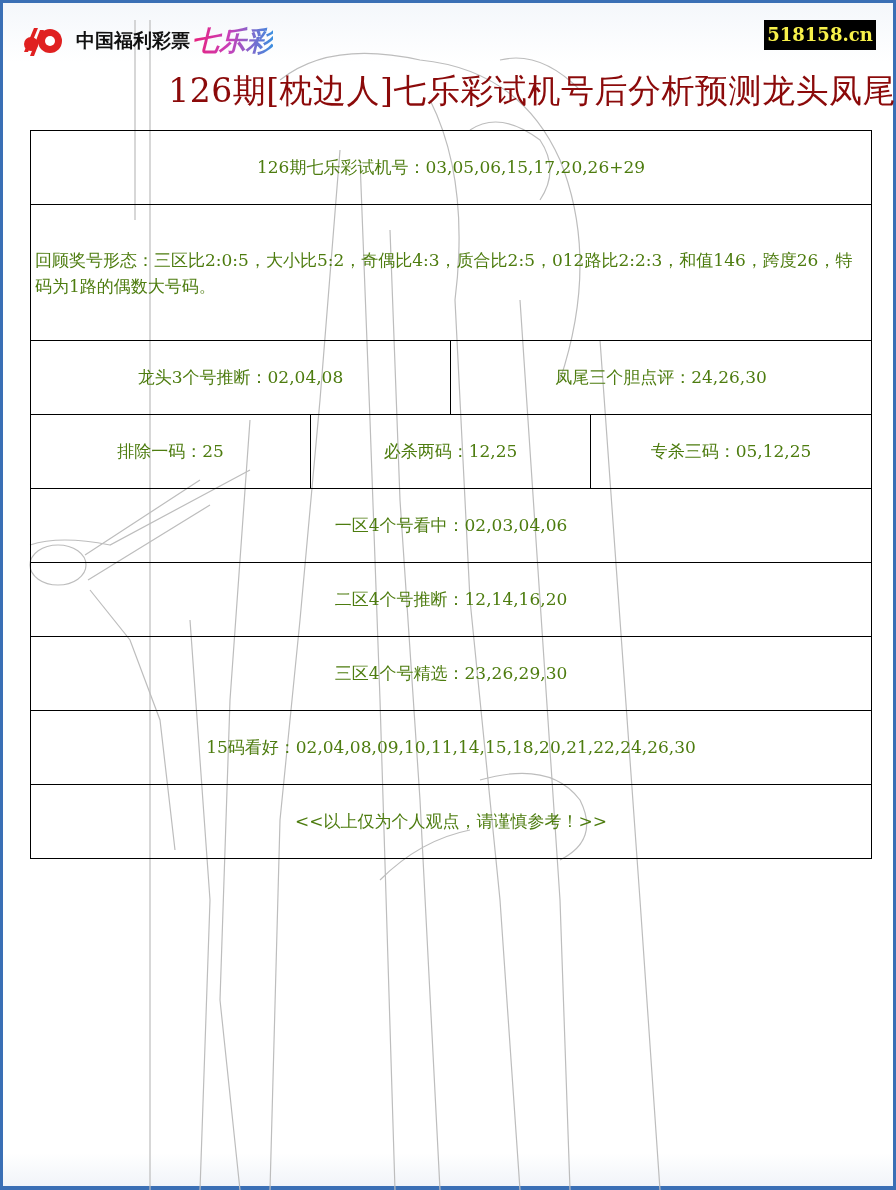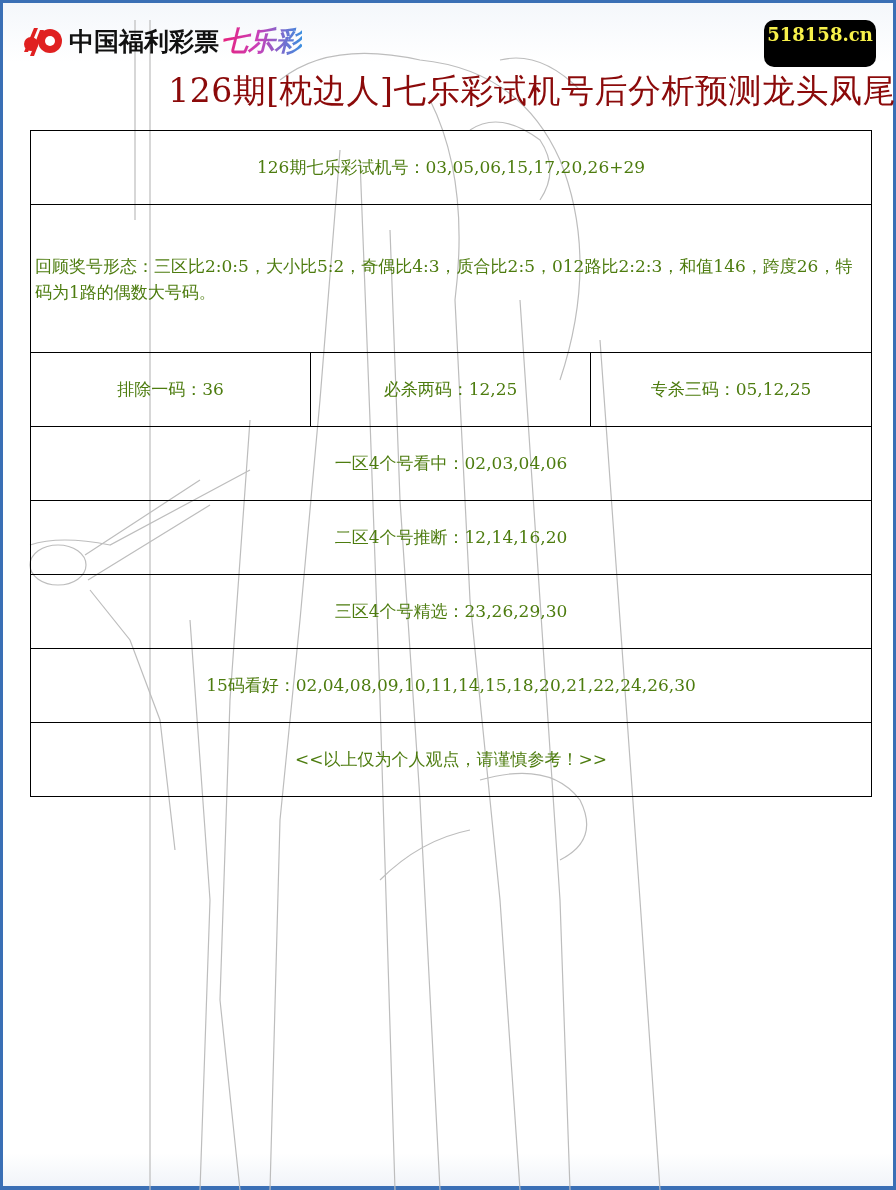--- a/index.html
+++ b/index.html
@@ -13,50 +13,50 @@
       box-sizing: border-box;
       border: 3px solid #3a6fb5;
       border-top-width: 3px; border-bottom-width: 4px;
       background: linear-gradient(#f4f7fb 0, #ffffff 60px, #ffffff 1150px, #eef2f8 1190px);
     }
     .sketch { position: absolute; left: 0; top: 0; width: 896px; height: 1190px; pointer-events: none; }
     .logo { position: absolute; left: 20px; top: 24px; height: 34px; display: flex; align-items: center; }
     .logo-mark { width: 48px; height: 34px; }
     .logo-text {
       font-family: "DejaVu Sans", "Liberation Sans", sans-serif;
-      font-weight: bold; font-size: 25px; color: #111; letter-spacing: 0px; margin-left: 1px;
+      font-weight: bold; font-size: 19px; color: #111; letter-spacing: 0px; margin-left: 8px;
     }
     .logo-brand {
       font-family: "DejaVu Sans", "Liberation Sans", sans-serif;
       font-weight: bold; font-style: italic; font-size: 27px; margin-left: 2px;
       background: linear-gradient(90deg, #e8207a 0%, #c93fb8 45%, #3a8fe0 100%);
       -webkit-background-clip: text; background-clip: text; color: transparent;
     }
     .site-badge {
-      position: absolute; left: 764px; top: 20px; width: 112px; height: 47px;
+      position: absolute; left: 764px; top: 20px; width: 112px; height: 30px;
       background: #000; color: #f7f04a;
       font-family: "DejaVu Serif", "Liberation Serif", serif;
-      font-size: 18px; font-weight: bold; line-height: 30px; text-align: center; border-radius: 10px;
+      font-size: 18px; font-weight: bold; line-height: 30px; text-align: center;
     }
     .page-title {
       position: absolute; left: 0; top: 66px; width: 896px; text-align: right;
       color: #8b0a0a; font-size: 33px; line-height: 50px; letter-spacing: 0.5px;
       font-family: "DejaVu Serif", "Liberation Serif", serif;
     }
     .info-table {
       position: absolute; left: 30px; top: 130px; width: 841px;
       border-collapse: collapse; table-layout: fixed;
     }
     .info-table td {
       border: 1px solid #000; text-align: center; vertical-align: middle;
       font-size: 17px; color: #4d7c0f; height: 73px; padding: 0 2px;
       font-family: "DejaVu Serif", "Liberation Serif", serif;
       background: transparent;
     }
-    .info-table td.left { text-align: left; height: 111px; line-height: 26px; padding: 18px 4px; margin-top: 20px; }
+    .info-table td.left { text-align: left; height: 111px; line-height: 26px; padding: 12px 4px; margin-top: 20px; }
     .footer-row td { height: 73px; }
   </style>
 </head>
 <body>
 
 <div class="frame"></div>
 
 <svg class="sketch" viewBox="0 0 896 1190">
   <g fill="none" stroke="#bdbdbd" stroke-width="1.2">
     <path d="M150 20 L150 1190 M135 20 L135 220"></path>
@@ -106,21 +106,25 @@
       <col style="width:281px">
   </colgroup>
   <tbody>
       <tr>
     <td colspan="4">126期七乐彩试机号：03,05,06,15,17,20,26+29</td>
   </tr>
   <tr>
     <td colspan="4" class="left">回顾奖号形态：三区比2:0:5，大小比5:2，奇偶比4:3，质合比2:5，012路比2:2:3，和值146，跨度26，特码为1路的偶数大号码。</td>
   </tr>
   <tr>
-    <td>排除一码：36</td>
+    <td colspan="2">龙头3个号推断：02,04,08</td>
+    <td colspan="2">凤尾三个胆点评：24,26,30</td>
+  </tr>
+  <tr>
+    <td>排除一码：25</td>
     <td colspan="2">必杀两码：12,25</td>
     <td>专杀三码：05,12,25</td>
   </tr>
   <tr>
     <td colspan="4">一区4个号看中：02,03,04,06</td>
   </tr>
   <tr>
     <td colspan="4">二区4个号推断：12,14,16,20</td>
   </tr>
   <tr>

